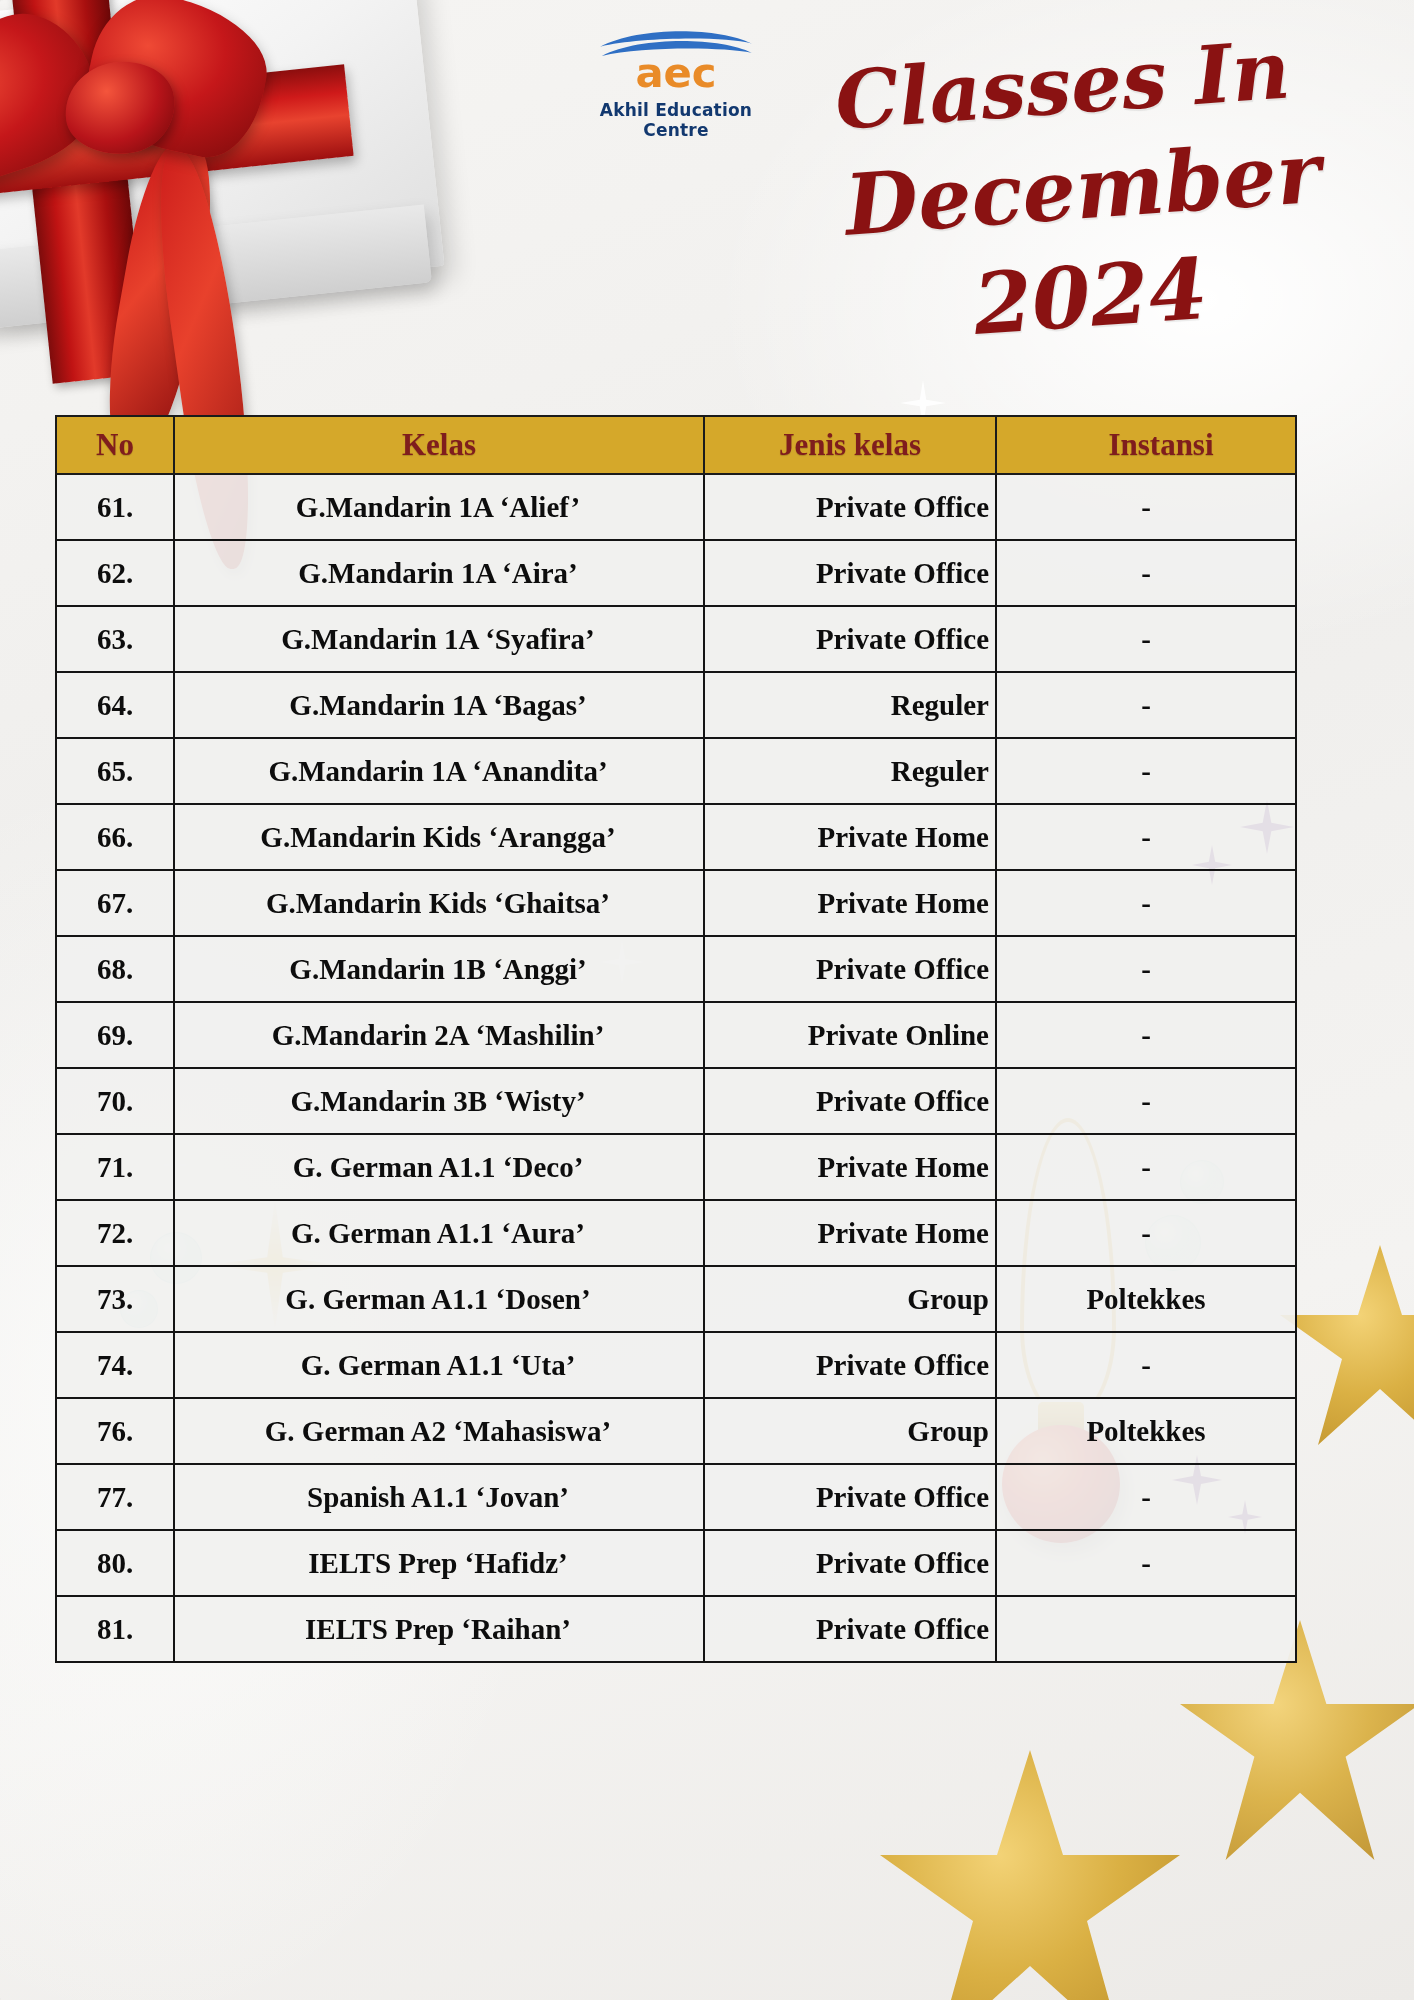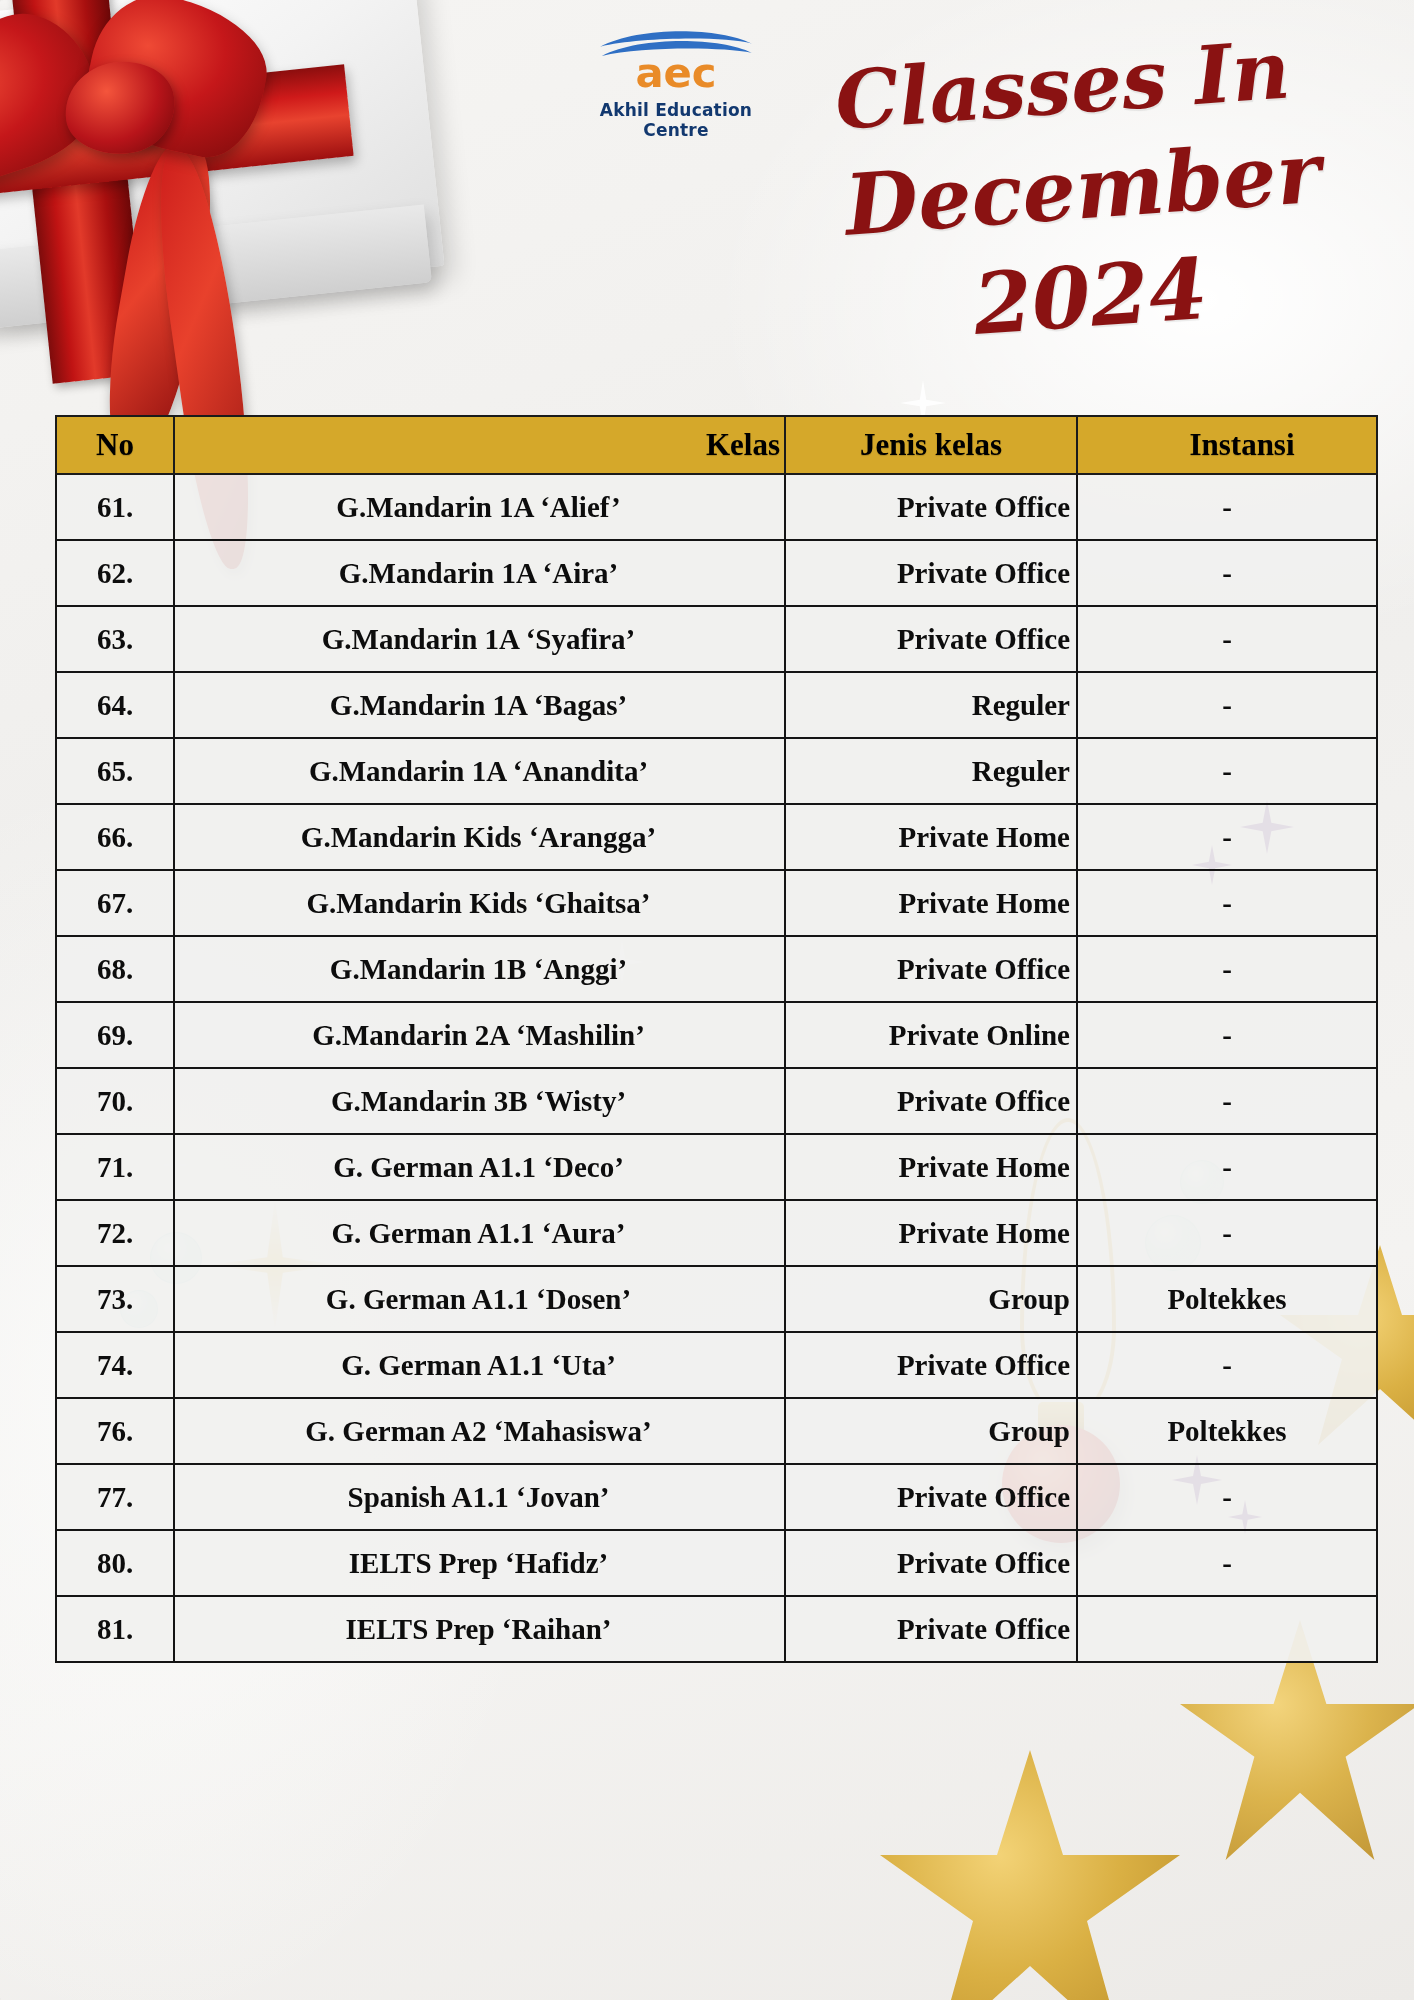--- a/index.html
+++ b/index.html
@@ -232,31 +232,31 @@
     width: 1240px;
   }
   table {
     width: 100%;
     border-collapse: collapse;
     table-layout: fixed;
     background: rgba(241,241,240,.82);
   }
   thead th {
     background: #d5a82a;
-    color: #000000;
+    color: #7f1d1d;
     font-family: "Liberation Serif", serif;
     font-weight: 700;
     font-size: 31px;
     padding: 10px 4px;
     border: 2px solid #1b1b1b;
     text-align: center;
     text-shadow: 0 1px 1px rgba(0,0,0,.18);
   }
   thead th.col-no { width: 118px; }
-  thead th.col-kelas { width: 611px; text-align: right; }
+  thead th.col-kelas { width: 530px; }
   thead th.col-jenis { width: 292px; }
   thead th.col-instansi { width: 300px; padding-left: 34px; }
   tbody td {
     border: 2px solid #141414;
     font-size: 29px;
     font-weight: 700;
     color: #0d0d0d;
     padding: 7px 6px;
     height: 66px;
     background: rgba(240,240,239,.55);

